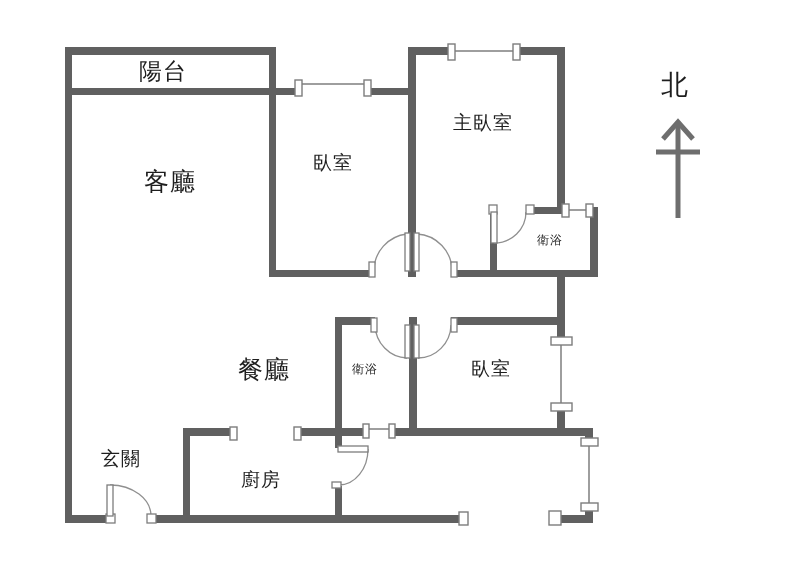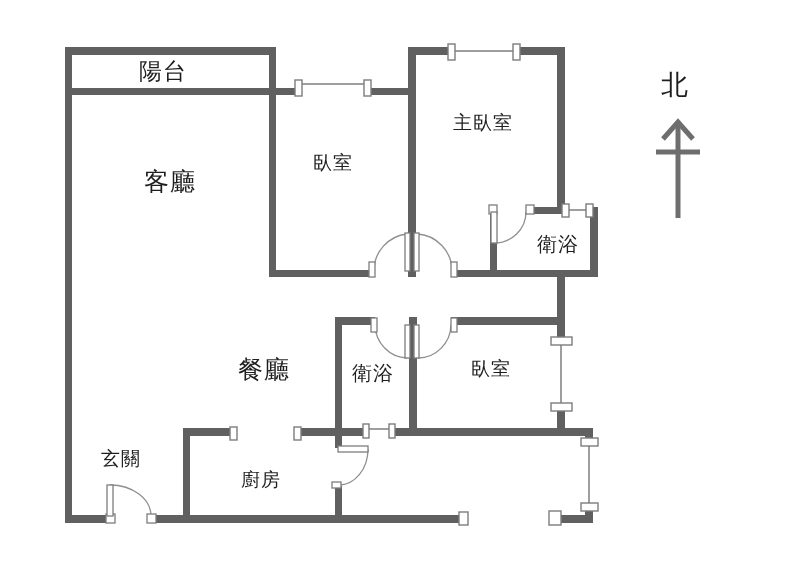--- a/index.html
+++ b/index.html
@@ -15,21 +15,21 @@
     position:absolute;
     color:#1e1e1e;
     white-space:nowrap;
     line-height:1;
     letter-spacing:1px;
   }
   .fs27{font-size:27px;}
   .fs25{font-size:25px;}
   .fs24{font-size:19px;}
   .fs23{font-size:23px;}
-  .fs20{font-size:20px;}
+  .fs20{font-size:12px;}
   .fs19{font-size:19px;}
   .spread{letter-spacing:4px;}
 </style>
 </head>
 <body>
 
 <div id="stage">
 
   <svg id="plan-svg" width="797" height="575" viewBox="0 0 797 575">
 

